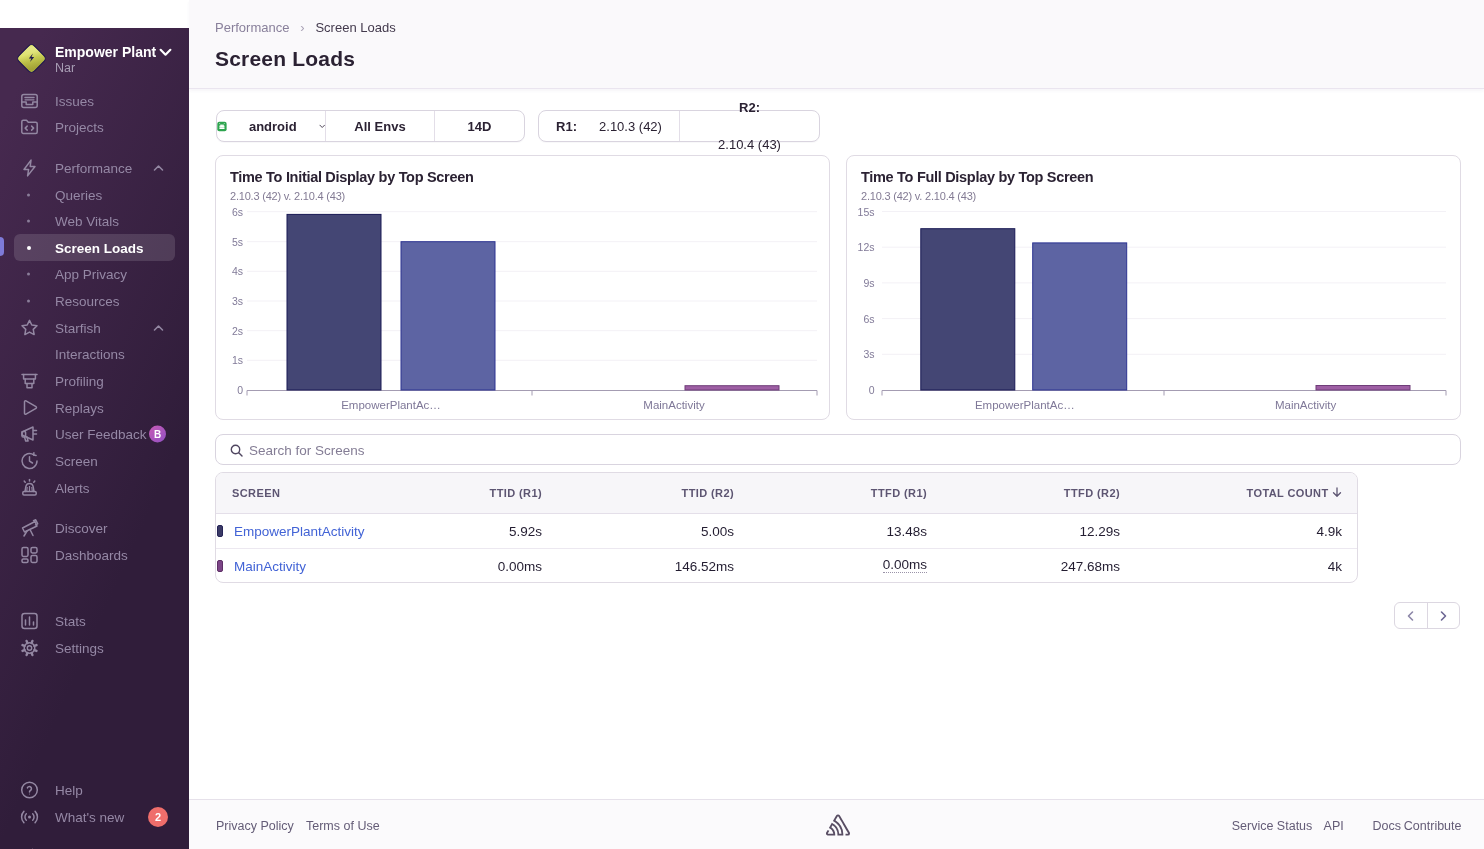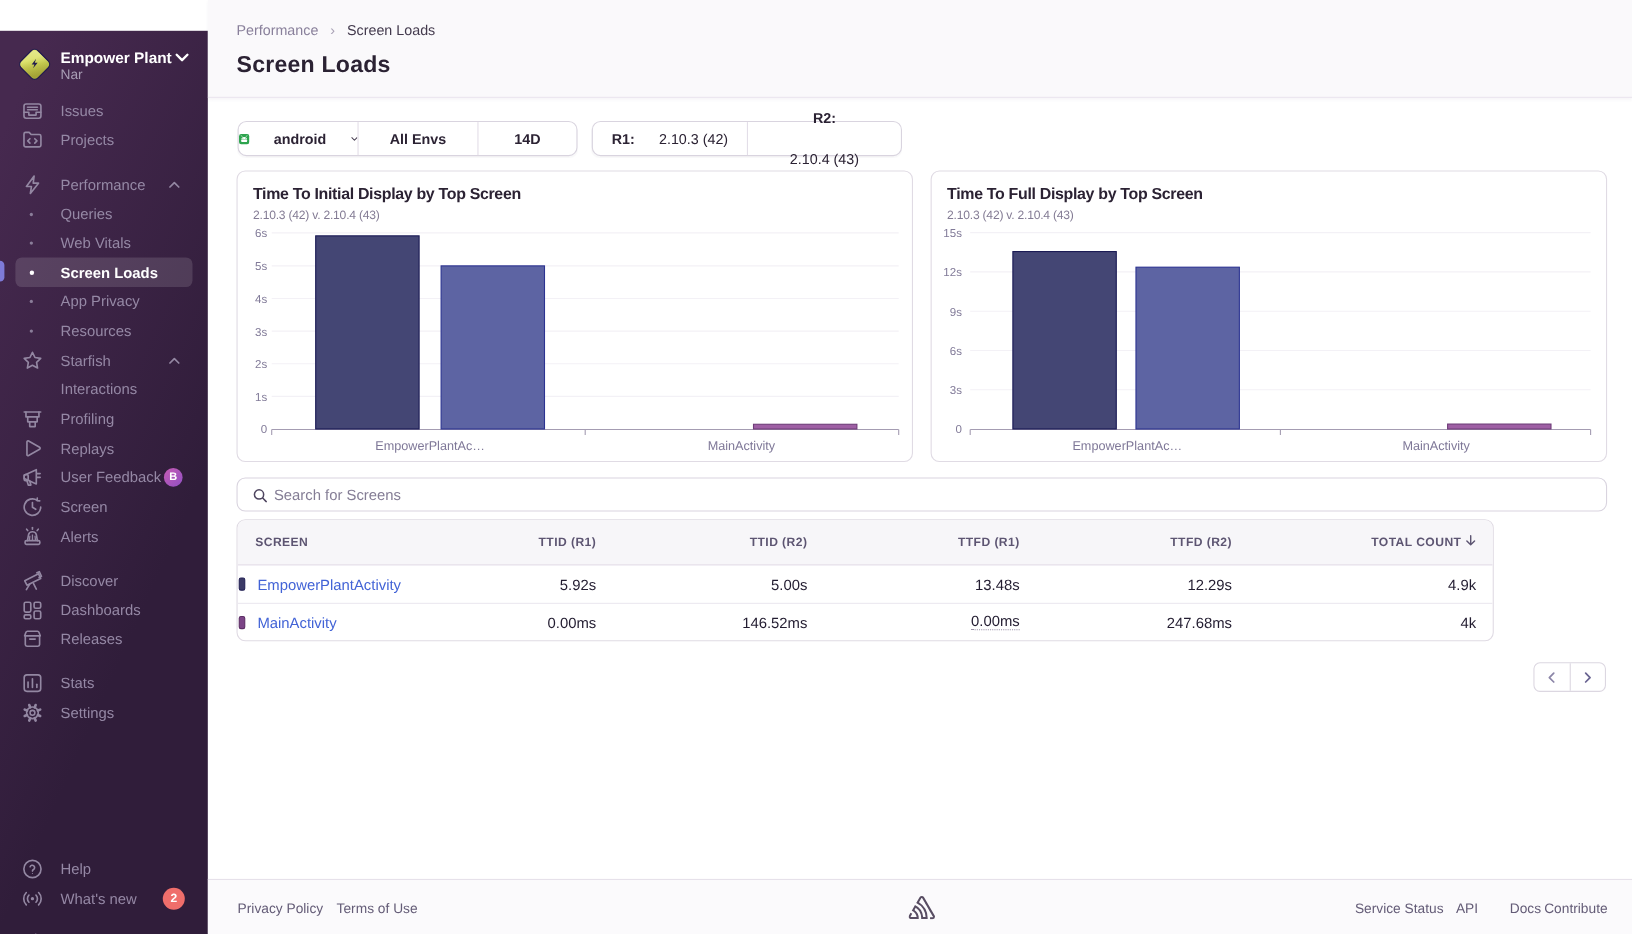--- a/index.html
+++ b/index.html
@@ -197,28 +197,20 @@
       <span class="lb">Discover</span>
     </div>
 <div class="nav-item" style="top:513.1px">
       <svg class="ic" width="19" height="19" viewBox="0 0 19 19">
         <rect x="2" y="2" width="6" height="9" rx="1.4" stroke="#9387a2" stroke-width="1.5" fill="none" stroke-linecap="round" stroke-linejoin="round"></rect>
         <rect x="11" y="2" width="6" height="5.5" rx="1.4" stroke="#9387a2" stroke-width="1.5" fill="none" stroke-linecap="round" stroke-linejoin="round"></rect>
         <rect x="2" y="13.5" width="6" height="3.5" rx="1.2" stroke="#9387a2" stroke-width="1.5" fill="none" stroke-linecap="round" stroke-linejoin="round"></rect>
         <rect x="11" y="10" width="6" height="7" rx="1.4" stroke="#9387a2" stroke-width="1.5" fill="none" stroke-linecap="round" stroke-linejoin="round"></rect>
       </svg>
       <span class="lb">Dashboards</span>
-    </div>
-<div class="nav-item" style="top:539.5px">
-      <svg class="ic" width="19" height="19" viewBox="0 0 19 19">
-        <path d="M3 6.5 h13 v8 a1.5 1.5 0 0 1 -1.5 1.5 h-10 a1.5 1.5 0 0 1 -1.5 -1.5 z" stroke="#9387a2" stroke-width="1.5" fill="none" stroke-linecap="round" stroke-linejoin="round"></path>
-        <path d="M2.4 6.5 l1.2 -3.2 a1.4 1.4 0 0 1 1.3 -.9 h9.2 a1.4 1.4 0 0 1 1.3 .9 l1.2 3.2" stroke="#9387a2" stroke-width="1.5" fill="none" stroke-linecap="round" stroke-linejoin="round"></path>
-        <path d="M7 9.5 h5" stroke="#9387a2" stroke-width="1.5" fill="none" stroke-linecap="round" stroke-linejoin="round"></path>
-      </svg>
-      <span class="lb">Releases</span>
     </div>
 <div class="nav-item" style="top:579.2px">
       <svg class="ic" width="19" height="19" viewBox="0 0 19 19">
         <rect x="2" y="2" width="15" height="15" rx="2.5" stroke="#9387a2" stroke-width="1.5" fill="none" stroke-linecap="round" stroke-linejoin="round"></rect>
         <path d="M5.5 13.5 v-5" stroke="#9387a2" stroke-width="1.5" fill="none" stroke-linecap="round" stroke-linejoin="round"></path>
         <path d="M9.5 13.5 v-8" stroke="#9387a2" stroke-width="1.5" fill="none" stroke-linecap="round" stroke-linejoin="round"></path>
         <path d="M13.5 13.5 v-3" stroke="#9387a2" stroke-width="1.5" fill="none" stroke-linecap="round" stroke-linejoin="round"></path>
       </svg>
       <span class="lb">Stats</span>
     </div>

